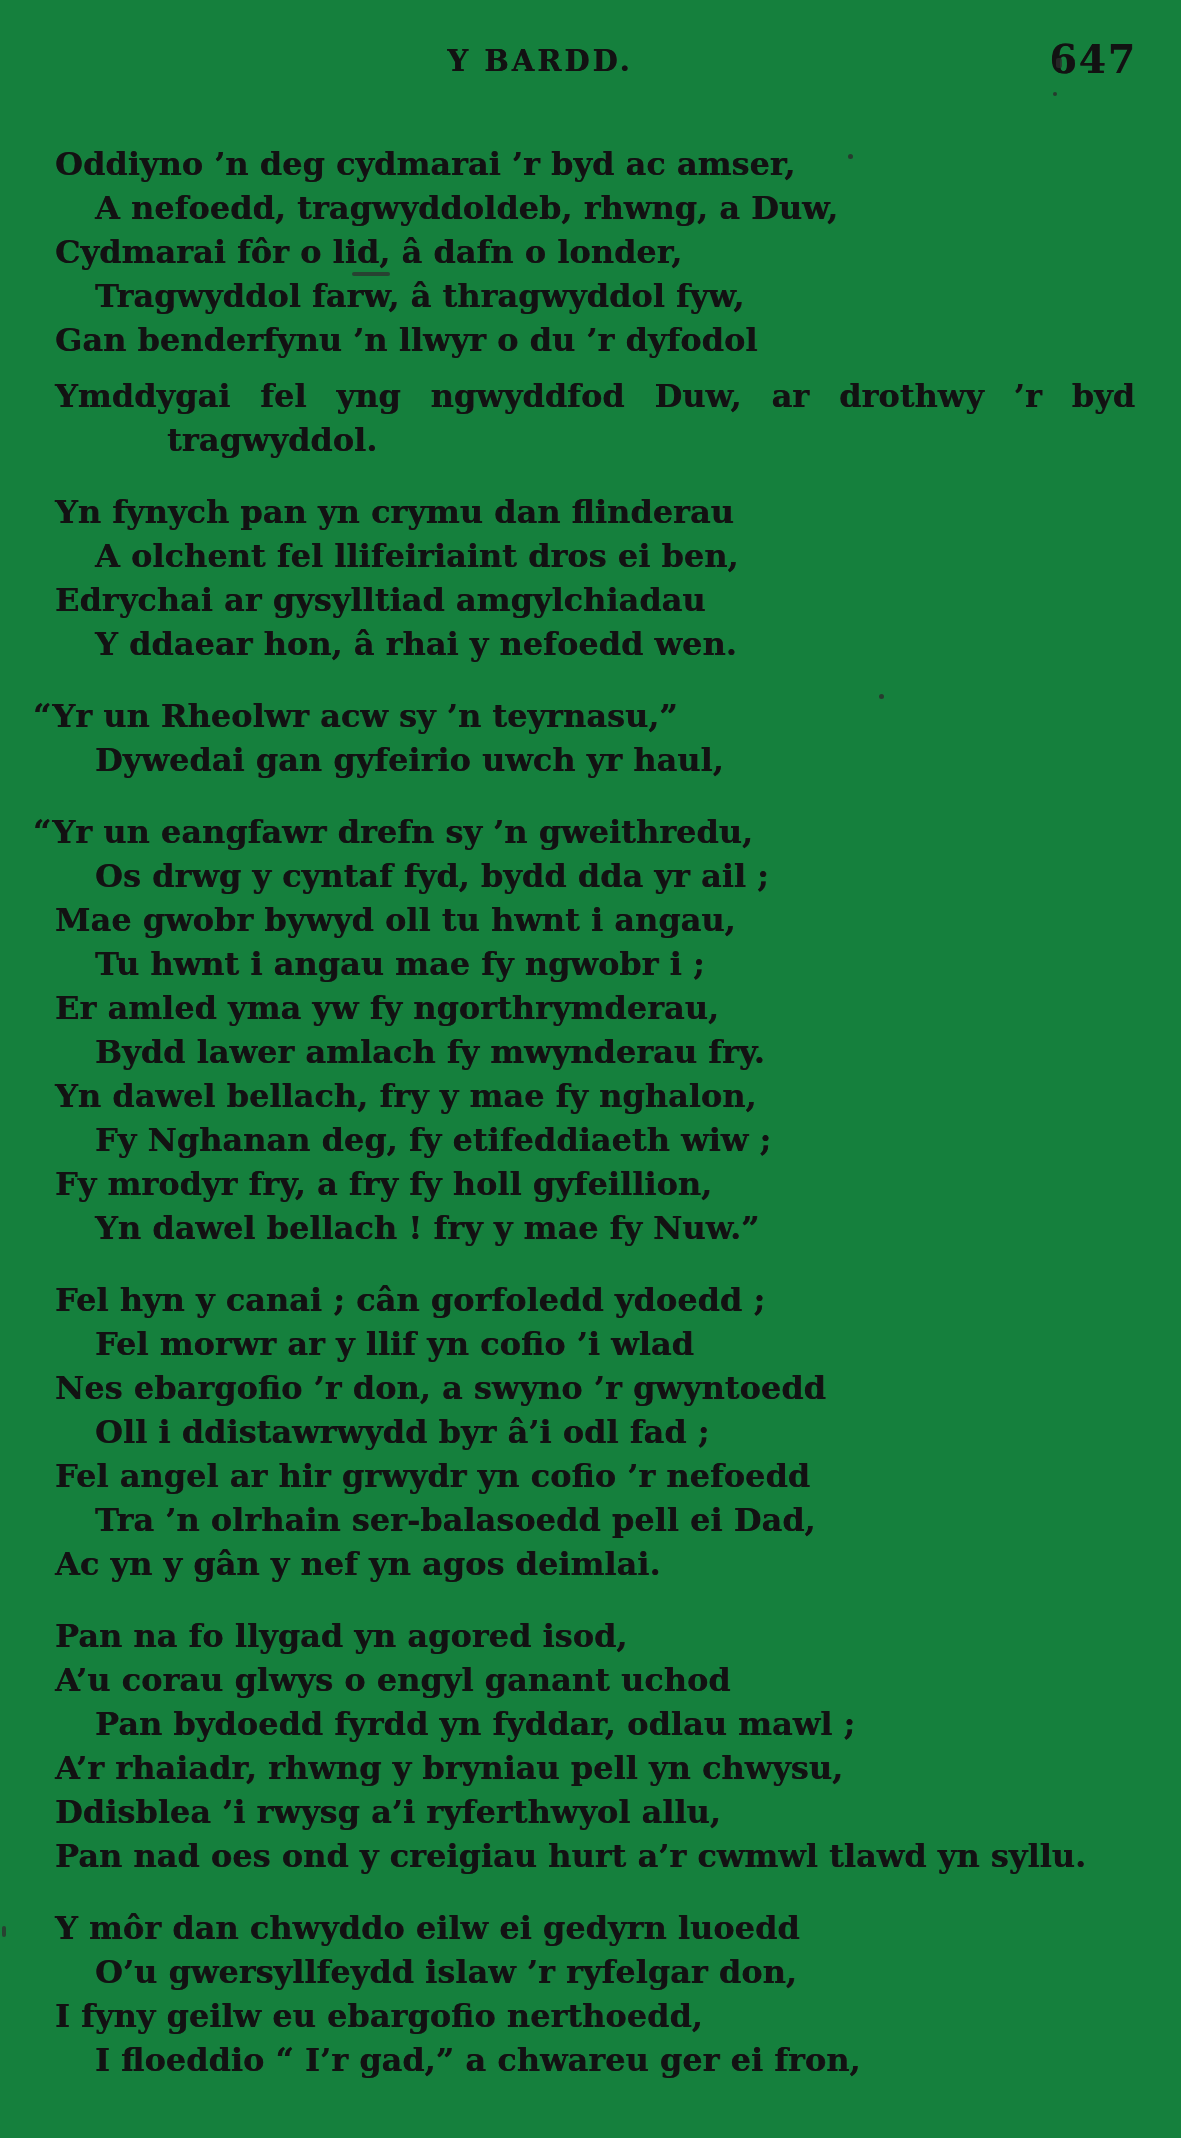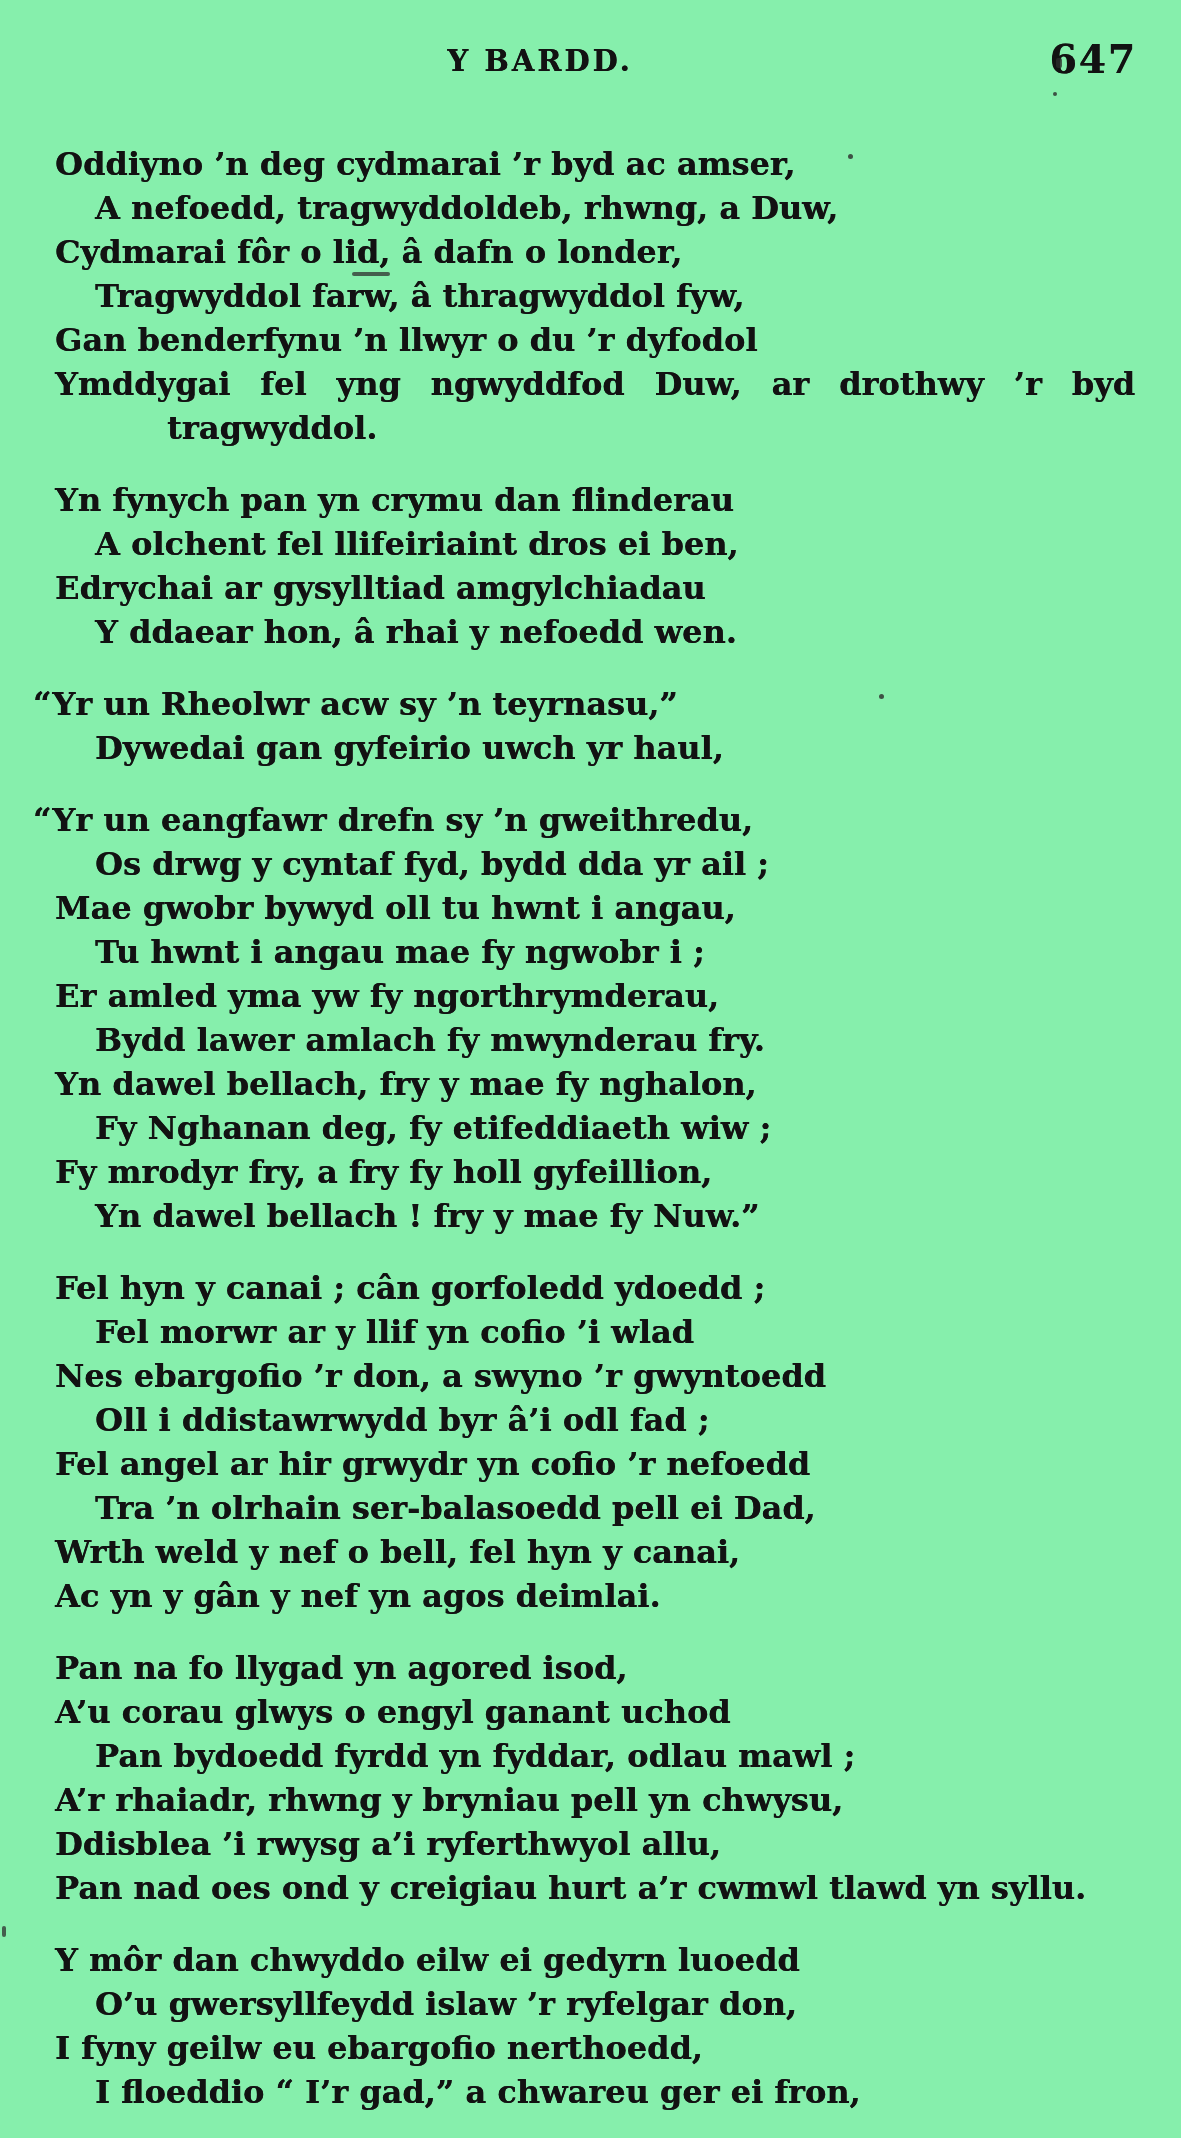--- a/index.html
+++ b/index.html
@@ -53,39 +53,40 @@
   .stanza { margin: 0 0 28px 0; }
   .line { white-space: nowrap; }
   .line.i1 { padding-left: 40px; }
   .line.i2 { padding-left: 112px; }
   .line.hang { margin-left: -22px; margin-top: 28px; }
   .line.wide {
     white-space: normal;
     text-align: justify;
     text-align-last: justify;
     word-spacing: 2px;
+    margin-top: 12px;
   }
   
   .speck {
     position: absolute;
     background: #2a2a2a;
     border-radius: 50%;
     opacity: 0.8;
   }
   .stroke {
     position: absolute;
     background: #2e2e2e;
     opacity: 0.75;
     border-radius: 2px;
   }
 </style>
 </head>
 <body>
 
-<div class="page" style="background: #86efac; color: rgb(18, 18, 18);">
+<div class="page" style="background: #15803d; color: rgb(18, 18, 18);">
 
   <div class="running-title">Y BARDD.</div>
 
   <div class="page-number">647</div>
 
   <main class="poem" id="poem">
       <div class="stanza">
         <div class="line">Oddiyno ’n deg cydmarai ’r byd ac amser,</div>
         <div class="line i1">A nefoedd, tragwyddoldeb, rhwng, a Duw,</div>
         <div class="line">Cydmarai fôr o lid, â dafn o londer,</div>
@@ -112,21 +113,20 @@
         <div class="line">Fy mrodyr fry, a fry fy holl gyfeillion,</div>
         <div class="line i1">Yn dawel bellach ! fry y mae fy Nuw.”</div>
       </div>
       <div class="stanza">
         <div class="line">Fel hyn y canai ; cân gorfoledd ydoedd ;</div>
         <div class="line i1">Fel morwr ar y llif yn cofio ’i wlad</div>
         <div class="line">Nes ebargofio ’r don, a swyno ’r gwyntoedd</div>
         <div class="line i1">Oll i ddistawrwydd byr â’i odl fad ;</div>
         <div class="line">Fel angel ar hir grwydr yn cofio ’r nefoedd</div>
         <div class="line i1">Tra ’n olrhain ser-balasoedd pell ei Dad,</div>
-        <div class="line">Wrth weld y nef o bell, fel hyn y canai,</div>
         <div class="line">Ac yn y gân y nef yn agos deimlai.</div>
       </div>
       <div class="stanza">
         <div class="line">Pan na fo llygad yn agored isod,</div>
         <div class="line">A’u corau glwys o engyl ganant uchod</div>
         <div class="line i1">Pan bydoedd fyrdd yn fyddar, odlau mawl ;</div>
         <div class="line">A’r rhaiadr, rhwng y bryniau pell yn chwysu,</div>
         <div class="line">Ddisblea ’i rwysg a’i ryferthwyol allu,</div>
         <div class="line">Pan nad oes ond y creigiau hurt a’r cwmwl tlawd yn syllu.</div>
       </div>

